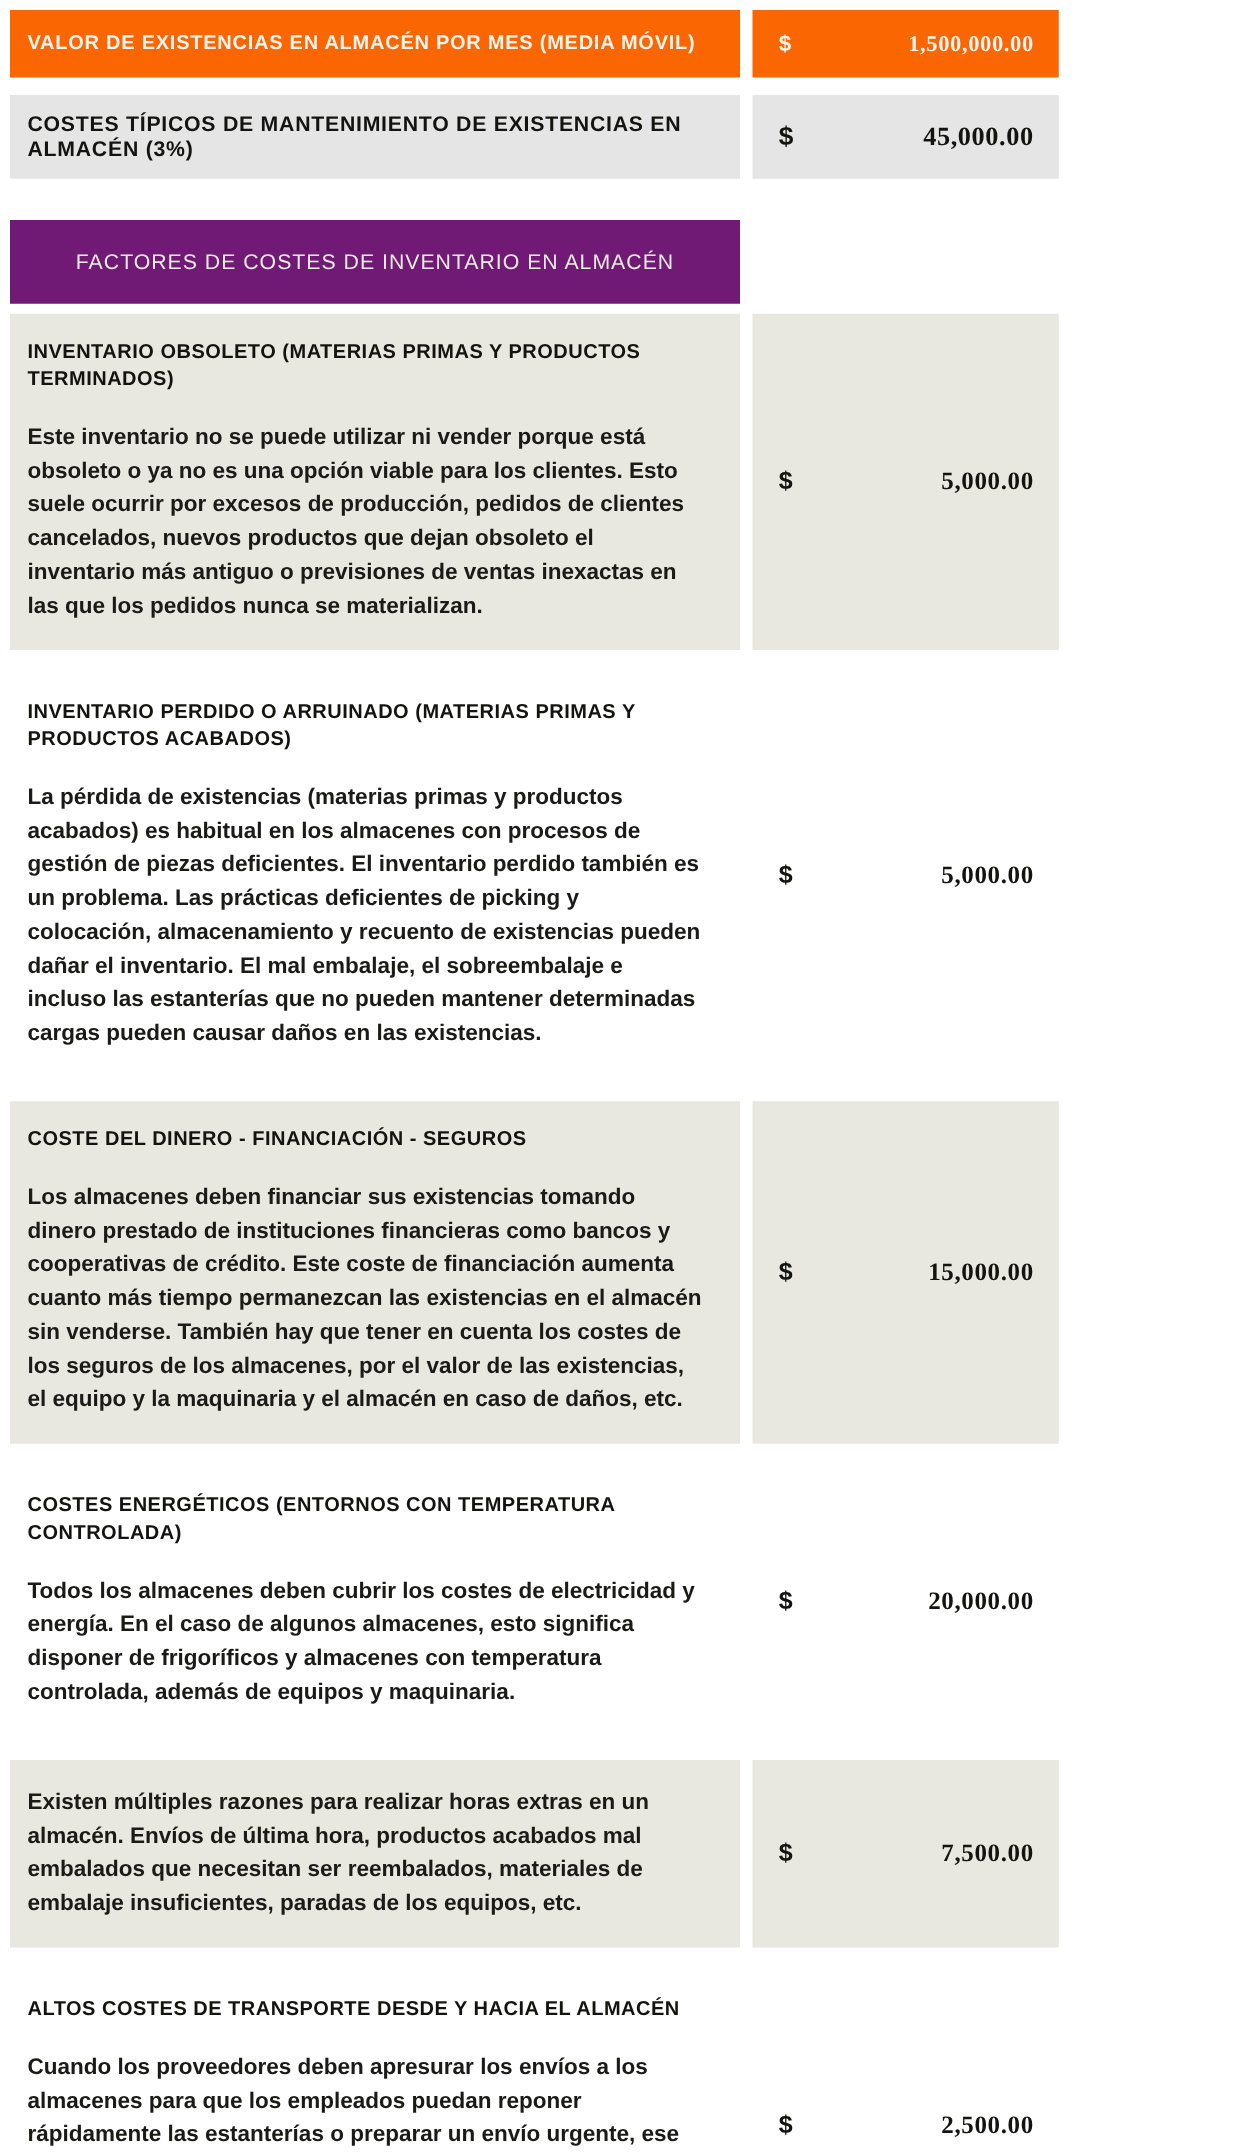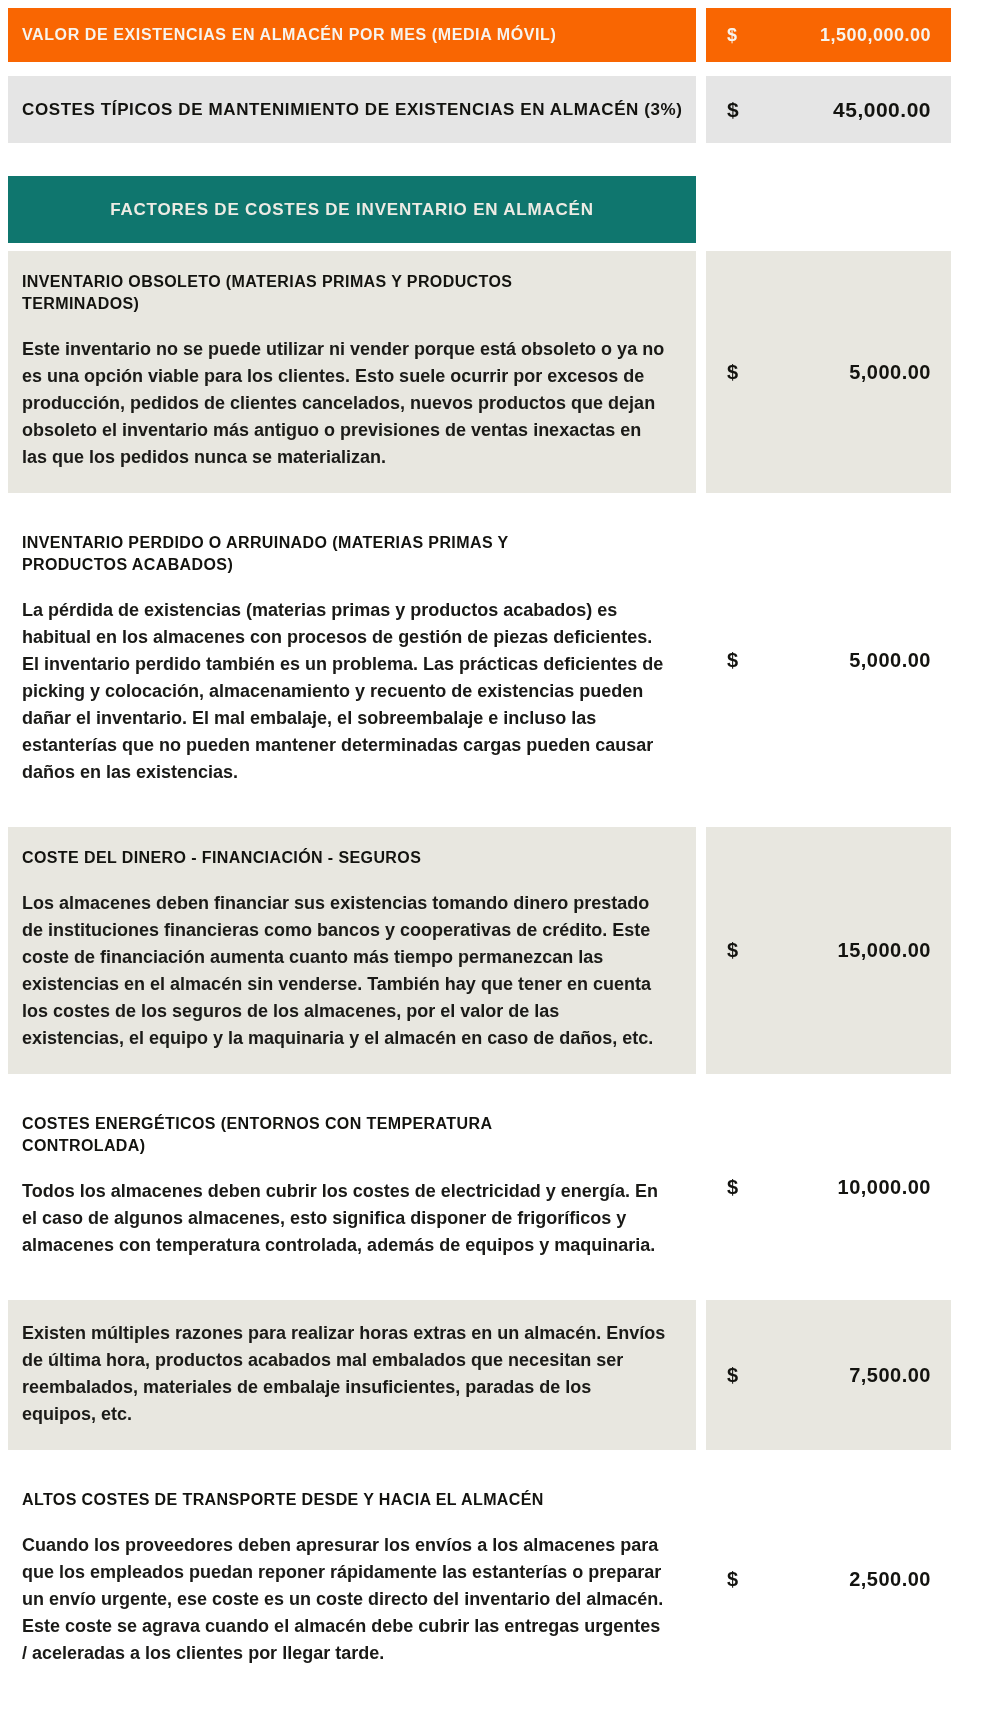--- a/index.html
+++ b/index.html
@@ -1,36 +1,36 @@
 <!DOCTYPE html>
 <html><head>
 <meta charset="utf-8">
 <style>
   html,body{margin:0;padding:0;background:#ffffff;}
   body{width:1000px;font-family:"Liberation Sans", sans-serif;color:#151512;}
   .page{padding:8px 3px 20px 8px;width:989px;}
   .row{display:flex;gap:10px;}
-  .cell-left{width:688px;box-sizing:border-box;}
+  .cell-left{width:584px;box-sizing:border-box;}
   .cell-right{width:245px;box-sizing:border-box;display:flex;align-items:center;
     justify-content:space-between;padding:0 20px 0 21px;}
   
   .summary .cell-left{display:flex;align-items:center;padding-left:14px;}
   .row-orange{margin-bottom:14px;}
   .row-orange .cell-left,.row-orange .cell-right{background:#F96602;height:54px;color:#F7F4EE;}
   .row-carry{margin-bottom:33px;}
   .row-carry .cell-left,.row-carry .cell-right{background:#e5e5e5;height:67px;color:#13130F;}
   .summary-label{font-weight:700;font-size:16px;letter-spacing:.6px;text-transform:uppercase;}
   .row-carry .summary-label{font-size:17px;}
   .cur{font-weight:700;font-size:18px;letter-spacing:.5px;}
-  .amt{font-weight:700;font-size:18px;letter-spacing:.5px;}
+  .amt{font-weight:700;font-size:18px;letter-spacing:.5px;font-family:Liberation Serif, serif;}
   .row-carry .cur,.row-carry .amt{font-size:21px;}
   
   .row-header{margin-bottom:8px;}
-  .row-header .hcell{background:#0f766e;color:#EDEBE4;height:67px;display:flex;
-    align-items:center;justify-content:center;font-weight:700;letter-spacing:.8px;text-align:right;}
+  .row-header .hcell{background:#701a75;color:#EDEBE4;height:67px;display:flex;
+    align-items:center;justify-content:center;font-weight:400;letter-spacing:.8px;text-align:right;}
   .row-header .cell-left{font-size:17px;}
   .row-header .cell-right{padding:0;font-size:16px;}
   
   .factor{margin-bottom:19px;}
   .factor .cell-left{padding:20px 30px 22px 14px;}
   .factor.shaded .cell-left,.factor.shaded .cell-right{background:#E8E7E0;}
   .factor-title{font-weight:700;font-size:16px;letter-spacing:.4px;line-height:22px;
     max-width:580px;margin:0 0 21px 0;text-transform:uppercase;color:#13130F;}
   .factor-desc{font-weight:700;font-size:18px;line-height:27px;margin:0;color:#1A1A17;}
   .factor .cur,.factor .amt{font-size:20px;color:#13130F;}
@@ -97,21 +97,21 @@
     </div>
   </div>
 
   <div class="row factor">
     <div class="cell-left">
       <p class="factor-title">COSTES ENERGÉTICOS (ENTORNOS CON TEMPERATURA CONTROLADA)</p>
       <p class="factor-desc">Todos los almacenes deben cubrir los costes de electricidad y energía. En el caso de algunos almacenes, esto significa disponer de frigoríficos y almacenes con temperatura controlada, además de equipos y maquinaria.</p>
     </div>
     <div class="cell-right">
       <span class="cur">$</span>
-      <span class="amt">10,000.00</span>
+      <span class="amt">20,000.00</span>
     </div>
   </div>
 
   <div class="row factor shaded">
     <div class="cell-left">
       <p class="factor-desc">Existen múltiples razones para realizar horas extras en un almacén. Envíos de última hora, productos acabados mal embalados que necesitan ser reembalados, materiales de embalaje insuficientes, paradas de los equipos, etc.</p>
     </div>
     <div class="cell-right">
       <span class="cur">$</span>
       <span class="amt">7,500.00</span>

